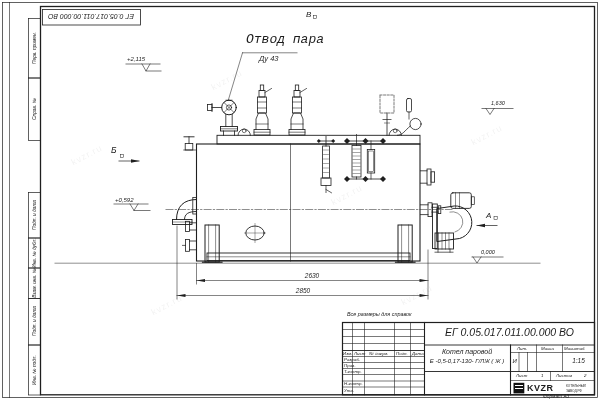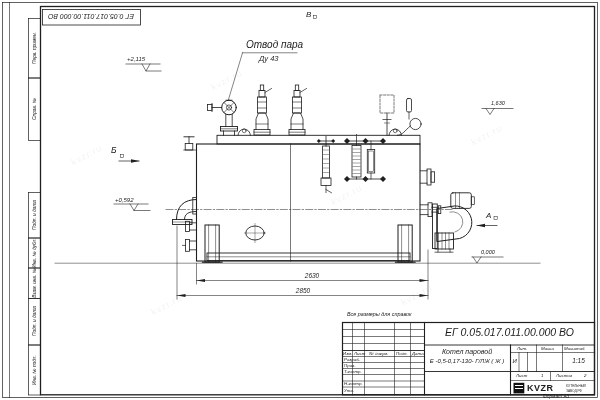--- a/index.html
+++ b/index.html
@@ -305,21 +305,21 @@
   <div class="t flip" style="left:42px;top:9px;width:98px;height:15px;text-align:center;font-size:7px;line-height:15px;">ЕГ 0.05.017.011.00.000  ВО</div>
 
   <div class="vlab" style="left:34.5px;top:48px;">Перв. примен.</div>
   <div class="vlab" style="left:34.5px;top:109px;">Справ. №</div>
   <div class="vlab" style="left:34.5px;top:215px;">Подп. и дата</div>
   <div class="vlab" style="left:34.5px;top:253px;">Инв. № дубл.</div>
   <div class="vlab" style="left:34.5px;top:283px;">Взам. инв. №</div>
   <div class="vlab" style="left:34.5px;top:321px;">Подп. и дата</div>
   <div class="vlab" style="left:34.5px;top:370px;">Инв. № подл.</div>
 
-  <div class="t" style="left:246px;top:40px;font-size:10px;">Отвод пара</div>
+  <div class="t" style="left:246px;top:33px;font-size:13px;font-family:Liberation Mono, monospace;">Отвод пара</div>
   <div class="t" style="left:259px;top:54.5px;font-size:7.5px;">Ду 43</div>
 
   <div class="t" style="left:127px;top:56px;font-size:6px;">+2,115</div>
   <div class="t" style="left:115px;top:196.5px;font-size:6px;">+0,592</div>
   <div class="t" style="left:491px;top:101px;font-size:5.5px;">1,630</div>
   <div class="t" style="left:481px;top:250px;font-size:5.5px;">0,000</div>
 
   <div class="t" style="left:111px;top:146px;font-size:8.5px;">Б</div>
   <div class="t" style="left:306px;top:10.5px;font-size:8px;">В</div>
   <div class="t" style="left:486px;top:211.5px;font-size:8px;">А</div>

